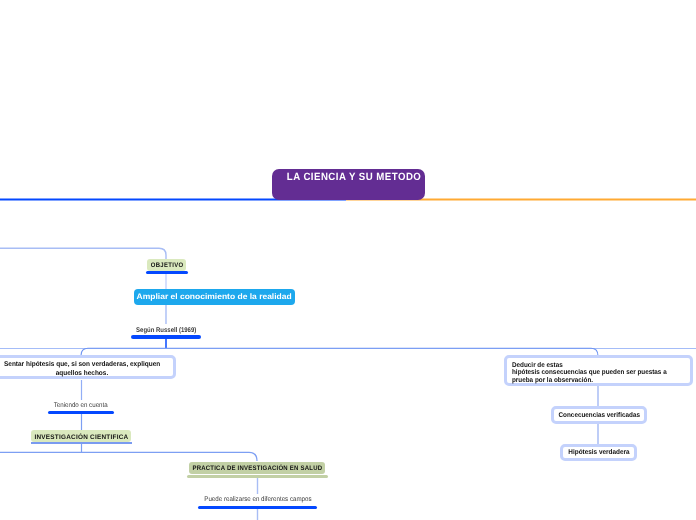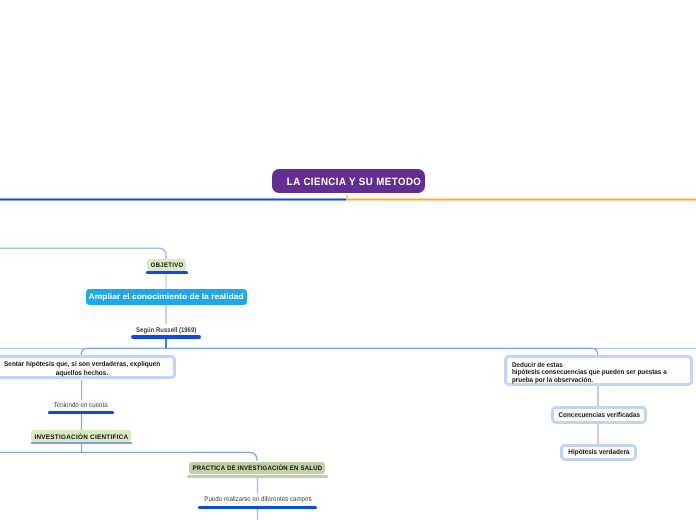--- a/index.html
+++ b/index.html
@@ -5,31 +5,31 @@
 <style>
   html,body{margin:0;padding:0;background:#ffffff;}
   body{width:696px;height:520px;overflow:hidden;position:relative;
        font-family:"Liberation Sans",sans-serif;
        -webkit-font-smoothing:antialiased;text-rendering:geometricPrecision;}
   #stage{position:absolute;left:0;top:0;width:696px;height:520px;}
   svg#links{position:absolute;left:0;top:0;width:696px;height:520px;overflow:visible;}
   .node{position:absolute;box-sizing:border-box;}
   .t{display:inline-block;white-space:nowrap;transform-origin:center center;}
 
-  .root-node{left:272px;top:169px;width:152.5px;height:24px;padding-top:2px;padding-left:12px;background:#632d93;
+  .root-node{left:272px;top:169px;width:152.5px;height:31px;padding-top:2px;padding-left:12px;background:#632d93;
     border-radius:7px;color:#fff;
-    display:flex;align-items:center;justify-content:center;text-align:center;}
+    display:flex;align-items:flex-start;justify-content:center;text-align:center;}
   .root-node .t{font-size:10.5px;font-weight:bold;letter-spacing:.5px;transform:scaleX(.92);}
 
   .chip-green{background:#dae9be;border-radius:3px;color:#111;
     display:flex;align-items:center;justify-content:center;text-align:center;}
   .chip-green-dark{background:#c2d0a5;border-radius:3px;color:#111;
     display:flex;align-items:center;justify-content:center;text-align:center;}
   .chip-cyan{background:#1da8ed;border-radius:4px;color:#fff;
-    display:flex;align-items:center;justify-content:center;text-align:center;}
+    display:flex;align-items:center;justify-content:center;text-align:center;margin-left:48px;}
   .plain-label{color:#3a3a3a;display:flex;align-items:center;justify-content:center;text-align:center;}
   .bar-blue{background:#0448ff;border-radius:2px;}
   .bar-green{background:#c2d0a5;border-radius:2px;}
   .bar-thin{background:#7a9bf0;}
   .box-soft{background:#fff;border:3px solid #c4d2fc;border-radius:5px;
     color:#111;display:flex;align-items:center;justify-content:center;text-align:center;}
 </style>
 </head>
 <body>
 

